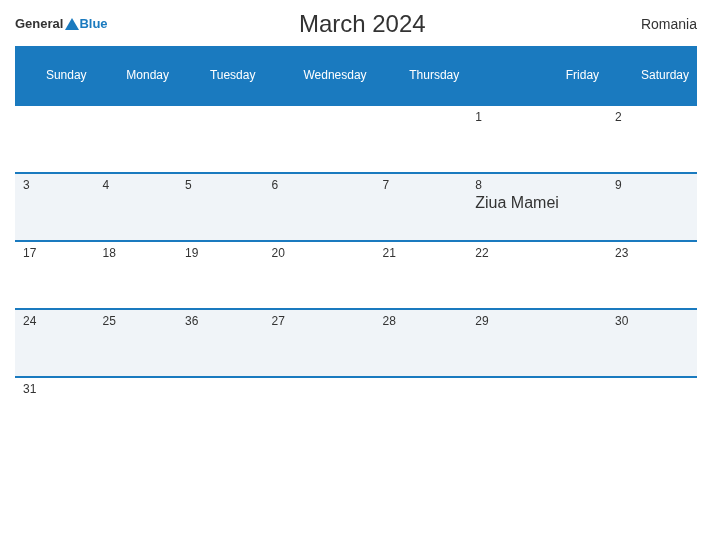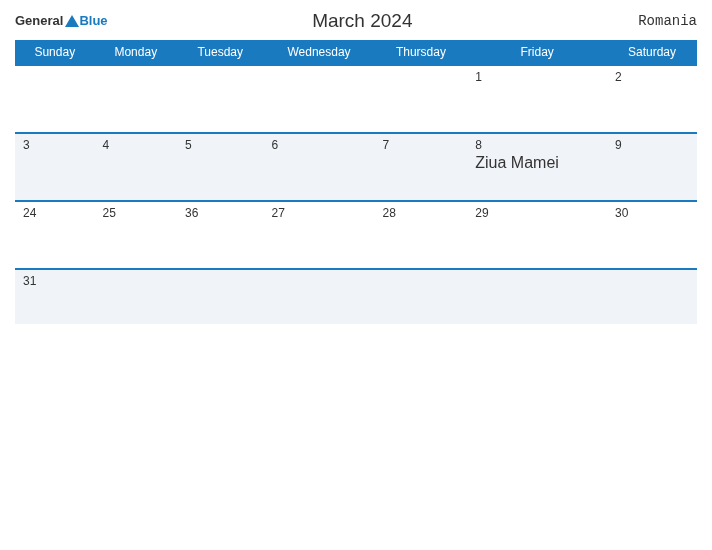--- a/index.html
+++ b/index.html
@@ -50,44 +50,43 @@
       border-right: 7px solid transparent;
       border-bottom: 12px solid #1a7abf;
       margin-left: 2px;
       vertical-align: middle;
     }
     .logo-line {
       display: flex;
       align-items: center;
     }
     .title {
-      font-size: 19px;
+      font-size: 24px;
       font-weight: normal;
       color: #333;
       text-align: center;
       flex: 1;
     }
     .country {
       font-size: 14px;
       color: #333;
       text-align: right;
       min-width: 80px;
-      font-family: Liberation Mono, monospace;
     }
     .calendar-table {
       width: 100%;
       border-collapse: collapse;
     }
     .day-header-row th {
       background: #1a7abf;
       color: #fff;
       font-size: 12px;
       font-weight: normal;
-      padding: 5px 8px;
-      text-align: center;
+      padding: 22px 8px;
+      text-align: right;
       border: none;
     }
     .week-row {
       height: 68px;
       vertical-align: top;
     }
     .week-row td {
       border-top: 2px solid #1a7abf;
       border-right: none;
       border-left: none;
@@ -179,20 +178,43 @@
           <td>
             <span class="day-number">8</span>
             <span class="event-text">Ziua Mamei</span>
           </td>
           <td>
             <span class="day-number">9</span>
           </td>
         </tr>
         <tr class="week-row">
           <td>
+            <span class="day-number">17</span>
+          </td>
+          <td>
+            <span class="day-number">18</span>
+          </td>
+          <td>
+            <span class="day-number">19</span>
+          </td>
+          <td>
+            <span class="day-number">20</span>
+          </td>
+          <td>
+            <span class="day-number">21</span>
+          </td>
+          <td>
+            <span class="day-number">22</span>
+          </td>
+          <td>
+            <span class="day-number">23</span>
+          </td>
+        </tr>
+        <tr class="week-row">
+          <td>
             <span class="day-number">24</span>
           </td>
           <td>
             <span class="day-number">25</span>
           </td>
           <td>
             <span class="day-number">36</span>
           </td>
           <td>
             <span class="day-number">27</span>

